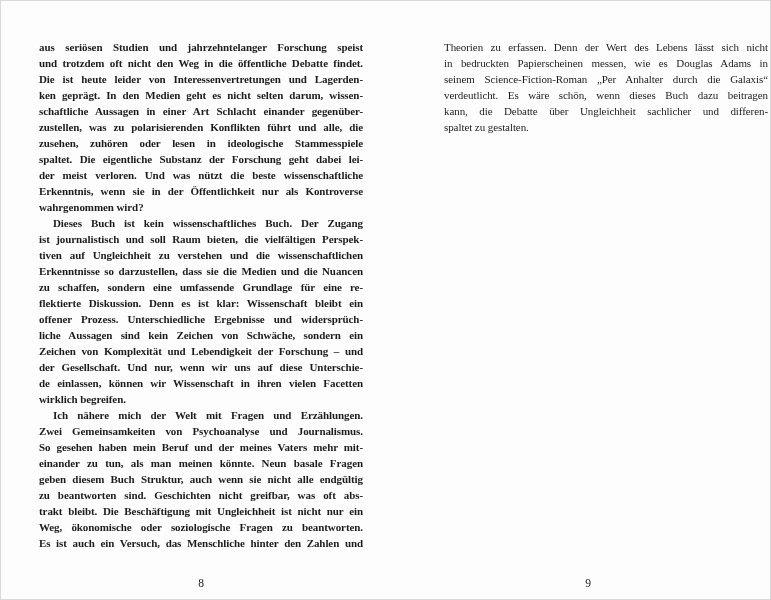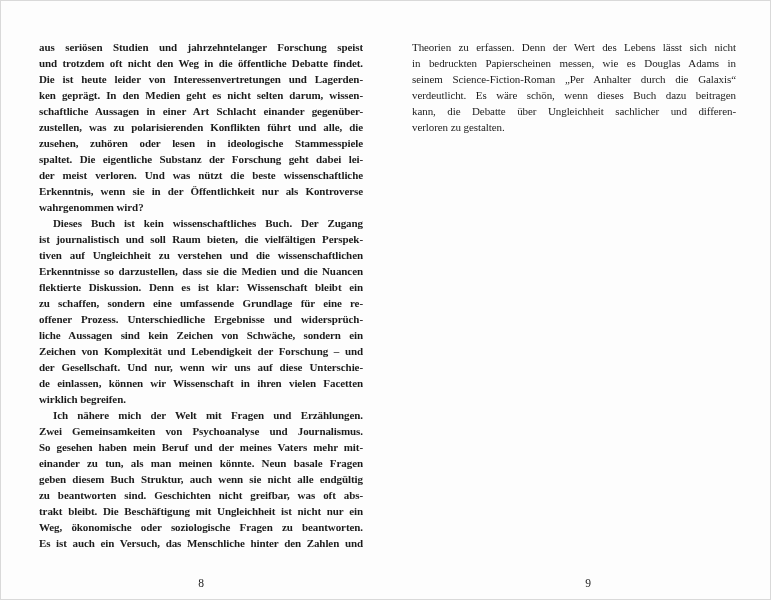--- a/index.html
+++ b/index.html
@@ -21,21 +21,21 @@
   .text-block {
     position: absolute;
     top: 38px;
     width: 324px;
     font-size: 11px;
     line-height: 16px;
     letter-spacing: -0.08px;
     color: #1c1c1c;
   }
   .text-block.left  { left: 38px; font-weight: bold; }
-  .text-block.right { left: 411px; }
+  .text-block.right { left: 443px; }
   .line {
     height: 16px;
     overflow: hidden;
     text-align: justify;
     text-align-last: justify;
   }
   .line.last   { text-align-last: left; }
   .line.indent { text-indent: 14px; }
   .page-number {
     position: absolute;
@@ -62,22 +62,22 @@
       <div class="line">zustellen, was zu polarisierenden Konflikten führt und alle, die</div>
       <div class="line">zusehen, zuhören oder lesen in ideologische Stammesspiele</div>
       <div class="line">spaltet. Die eigentliche Substanz der Forschung geht dabei lei-</div>
       <div class="line">der meist verloren. Und was nützt die beste wissenschaftliche</div>
       <div class="line">Erkenntnis, wenn sie in der Öffentlichkeit nur als Kontroverse</div>
       <div class="line last">wahrgenommen wird?</div>
       <div class="line indent">Dieses Buch ist kein wissenschaftliches Buch. Der Zugang</div>
       <div class="line">ist journalistisch und soll Raum bieten, die vielfältigen Perspek-</div>
       <div class="line">tiven auf Ungleichheit zu verstehen und die wissenschaftlichen</div>
       <div class="line">Erkenntnisse so darzustellen, dass sie die Medien und die Nuancen</div>
+      <div class="line">zu schaffen, sondern eine umfassende Grundlage für eine re-</div>
       <div class="line">flektierte Diskussion. Denn es ist klar: Wissenschaft bleibt ein</div>
-      <div class="line">zu schaffen, sondern eine umfassende Grundlage für eine re-</div>
       <div class="line">offener Prozess. Unterschiedliche Ergebnisse und widersprüch-</div>
       <div class="line">liche Aussagen sind kein Zeichen von Schwäche, sondern ein</div>
       <div class="line">Zeichen von Komplexität und Lebendigkeit der Forschung – und</div>
       <div class="line">der Gesellschaft. Und nur, wenn wir uns auf diese Unterschie-</div>
       <div class="line">de einlassen, können wir Wissenschaft in ihren vielen Facetten</div>
       <div class="line last">wirklich begreifen.</div>
       <div class="line indent">Ich nähere mich der Welt mit Fragen und Erzählungen.</div>
       <div class="line">Zwei Gemeinsamkeiten von Psychoanalyse und Journalismus.</div>
       <div class="line">So gesehen haben mein Beruf und der meines Vaters mehr mit-</div>
       <div class="line">einander zu tun, als man meinen könnte. Neun basale Fragen</div>
@@ -87,20 +87,20 @@
       <div class="line">Weg, ökonomische oder soziologische Fragen zu beantworten.</div>
       <div class="line">Es ist auch ein Versuch, das Menschliche hinter den Zahlen und</div>
     </div>
 
   <div class="text-block right">
       <div class="line">Theorien zu erfassen. Denn der Wert des Lebens lässt sich nicht</div>
       <div class="line">in bedruckten Papierscheinen messen, wie es Douglas Adams in</div>
       <div class="line">seinem Science-Fiction-Roman „Per Anhalter durch die Galaxis“</div>
       <div class="line">verdeutlicht. Es wäre schön, wenn dieses Buch dazu beitragen</div>
       <div class="line">kann, die Debatte über Ungleichheit sachlicher und differen-</div>
-      <div class="line last">verloren zu gestalten.</div>
+      <div class="line last">spaltet zu gestalten.</div>
     </div>
 
   <div class="page-number left">8</div>
 
   <div class="page-number right">9</div>
 
 </div>
 
 </body></html>

